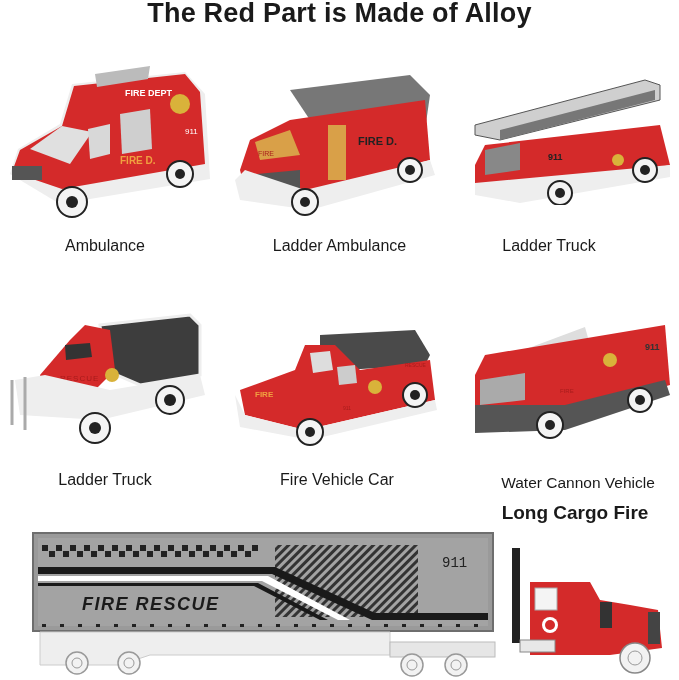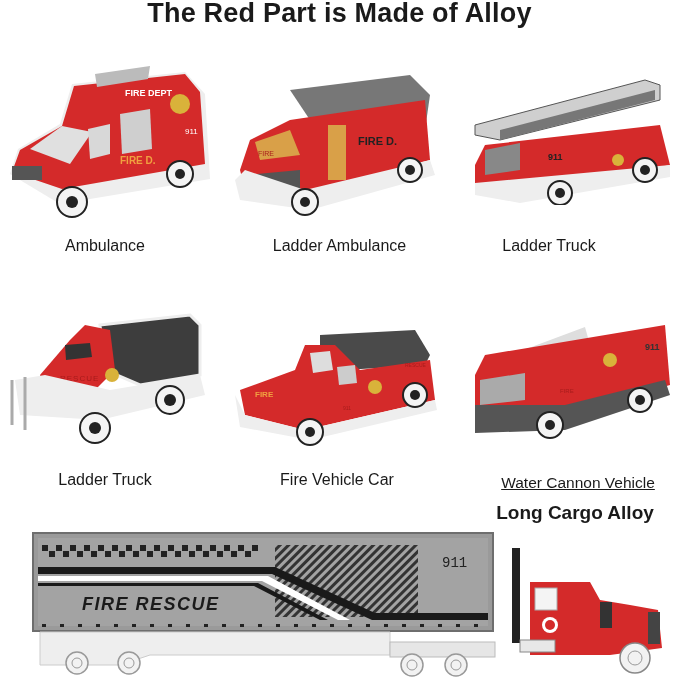--- a/index.html
+++ b/index.html
@@ -117,23 +117,23 @@
     <text x="180" y="45" font-size="9" fill="#333" font-family="Liberation Sans, sans-serif" font-weight="bold">911</text>
     <text x="95" y="88" font-size="6" fill="#a81c1c" font-family="Liberation Sans, sans-serif">FIRE</text>
     <circle cx="145" cy="55" r="7" fill="#d9b23a"></circle>
     <path d="M10 100 L100 100 L200 75 L205 90 L100 125 L10 128 Z" fill="#555"></path>
     <circle cx="85" cy="120" r="13" fill="#f4f4f4" stroke="#222" stroke-width="2"></circle>
     <circle cx="85" cy="120" r="5" fill="#222"></circle>
     <circle cx="175" cy="95" r="12" fill="#f4f4f4" stroke="#222" stroke-width="2"></circle>
     <circle cx="175" cy="95" r="5" fill="#222"></circle>
   </svg>
 </div>
-<div class="label small" style="left:478px;top:473px;width:200px;text-decoration:underline;">Water Cannon Vehicle</div>
-
-<div class="label cargo" style="left:470px;top:503px;width:210px;">Long Cargo Alloy</div>
+<div class="label small" style="left:478px;top:473px;width:200px;">Water Cannon Vehicle</div>
+
+<div class="label cargo" style="left:470px;top:503px;width:210px;">Long Cargo Fire</div>
 
 <div class="cell" style="left:30px;top:530px;width:649px;height:150px;">
   <svg width="649" height="150" viewBox="0 0 649 150">
 
     <rect x="3" y="3" width="460" height="98" fill="#9a9a9a" stroke="#6e6e6e" stroke-width="2"></rect>
     <rect x="8" y="8" width="450" height="88" fill="#a3a3a3"></rect>
     <g fill="#222">
       <rect x="12" y="15" width="6" height="6"></rect>
         <rect x="26" y="15" width="6" height="6"></rect>
         <rect x="40" y="15" width="6" height="6"></rect>

